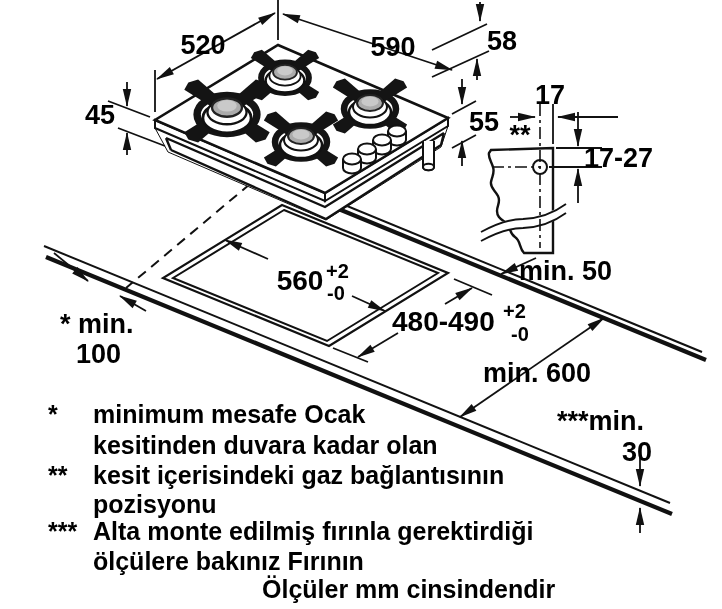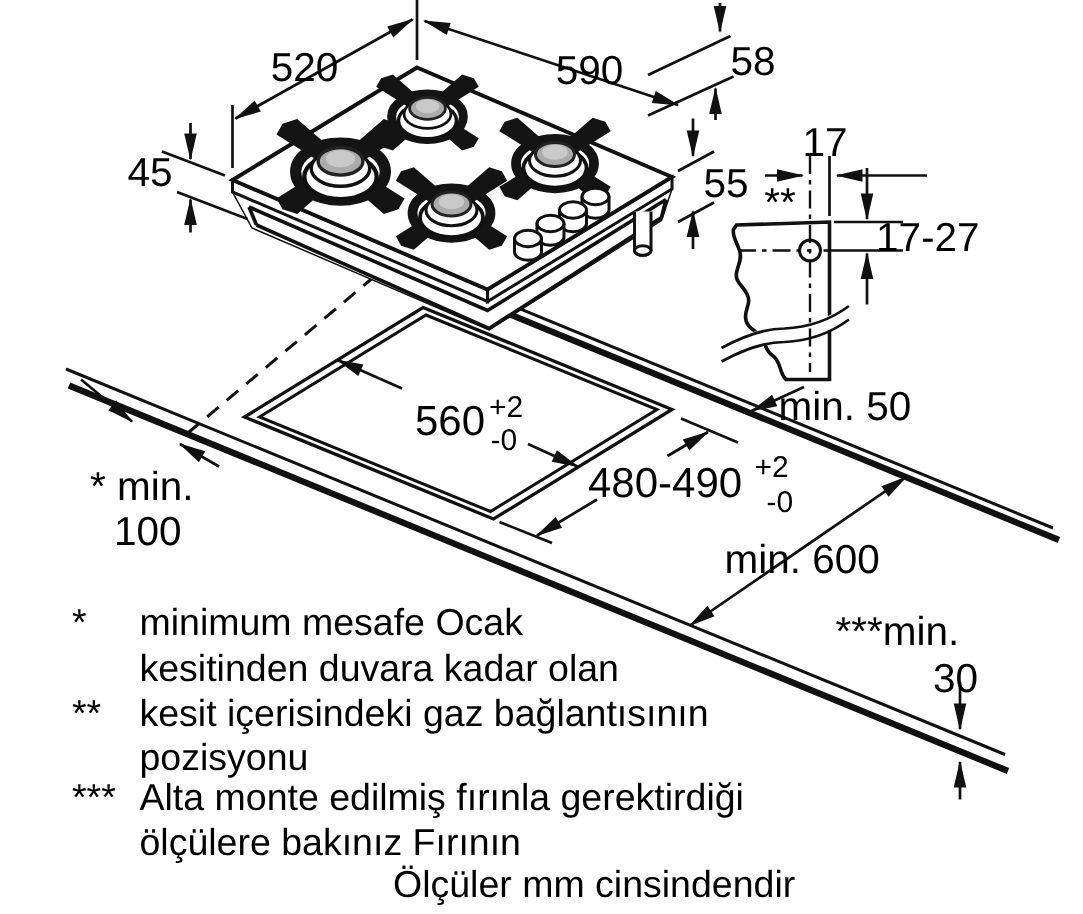--- a/index.html
+++ b/index.html
@@ -1,16 +1,16 @@
 <!DOCTYPE html>
 <html><head>
 <meta charset="utf-8">
 <style>
   html,body{margin:0;padding:0;background:#fff;}
-  .page{width:722px;height:609px;background:#fff;position:relative;overflow:hidden;}
+  .page{width:722px;height:609px;background:#fff;position:relative;overflow:hidden;font-weight:bold;}
   svg{display:block;}
   .lnsq{stroke:#111;stroke-width:2;fill:none;}
   .thick{stroke-width:4.2;}
   .med{stroke-width:2.4;}
   .dim{stroke:#111;stroke-width:1.8;fill:none;}
   .dash{stroke-dasharray:10 7;}
   .cdash{stroke-dasharray:12 4 3 4;stroke-width:1.6;}
   .wht{fill:#fff;stroke:#111;}
   text{font-family:"Liberation Sans","DejaVu Sans",sans-serif;fill:#000;}
   .dimtxt{font-size:27px;}

